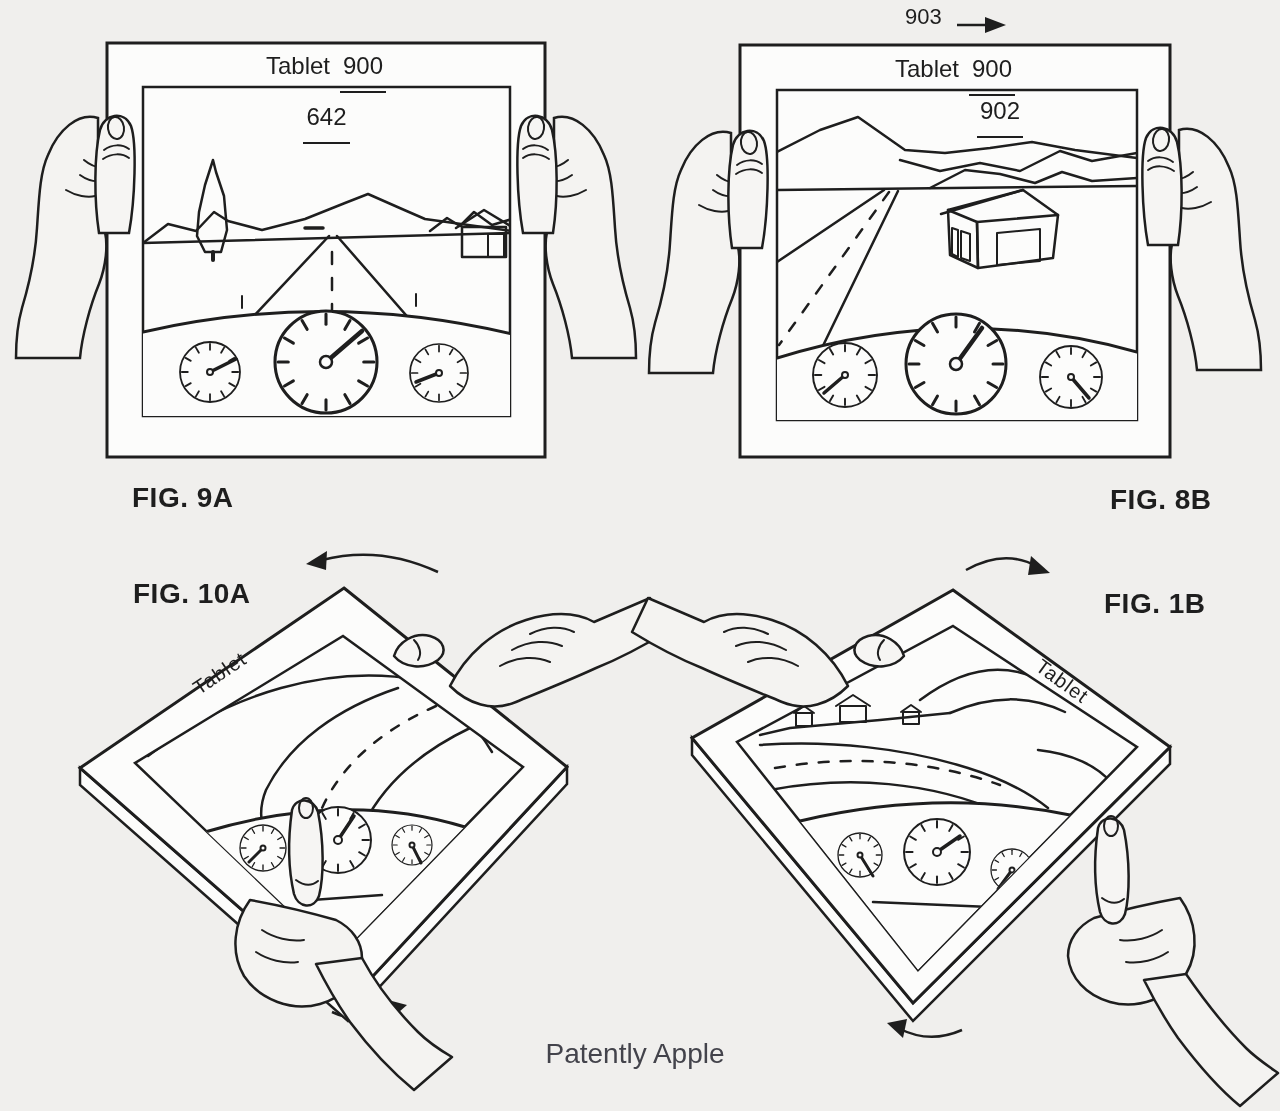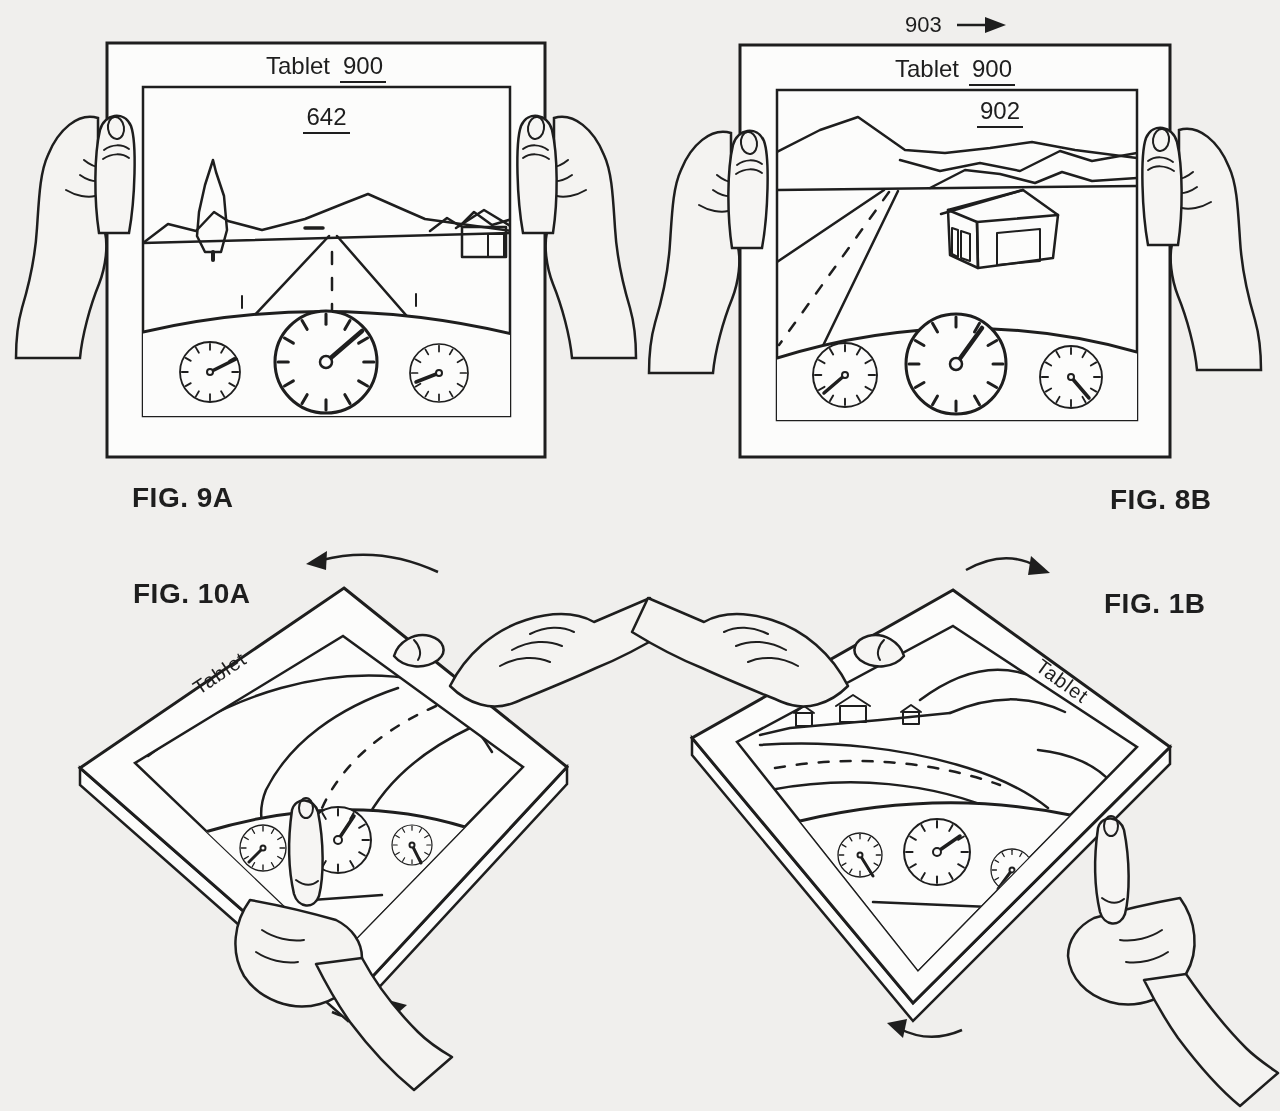--- a/index.html
+++ b/index.html
@@ -1,21 +1,21 @@
 <!DOCTYPE html>
 <html><head>
 <meta charset="utf-8">
 <style>
   html,body{margin:0;padding:0;background:#e9e8e6;}
   #sheet{position:relative;width:1280px;height:1111px;background:#f0efed;overflow:hidden;
          font-family:"Liberation Sans",sans-serif;}
   .t{position:absolute;color:#1e1e1e;white-space:nowrap;}
   .bezel-label{font-size:24px;display:flex;justify-content:center;gap:10px;}
   .screen-ref{font-size:24px;display:flex;justify-content:center;}
-  .u{border-bottom:2.5px solid #1e1e1e;padding:0 3px 1px;}
+  .u{border-bottom:2.5px solid #1e1e1e;padding:0 3px 11px;}
   .fig-label{font-size:28px;font-weight:bold;letter-spacing:.5px;margin-left:28px;}
   .motion-ref{font-size:22px;}
   .edge-label{font-size:20px;letter-spacing:1px;}
   .credit{font-size:28px;color:#43434b;display:flex;justify-content:center;}
   svg{position:absolute;left:0;top:0;}
 </style>
 </head>
 <body>
 
 <div id="sheet">
@@ -363,29 +363,30 @@
 
   <div class="t bezel-label" style="left:107px;top:52px;width:438px;">
     <span>Tablet</span>
     <span class="u">900</span>
   </div>
   <div class="t screen-ref" style="left:143px;top:103px;width:367px;">
     <span class="u">642</span>
   </div>
   <div class="t fig-label" style="left:104px;top:482px;">FIG. 9A</div>
 
-  <div class="t motion-ref" style="left:905px;top:12px;">903</div>
+  <div class="t motion-ref" style="left:905px;top:4px;">903</div>
   <div class="t bezel-label" style="left:740px;top:55px;width:430px;">
     <span>Tablet</span>
     <span class="u">900</span>
   </div>
   <div class="t screen-ref" style="left:900px;top:97px;width:200px;">
     <span class="u">902</span>
   </div>
   <div class="t fig-label" style="left:1082px;top:484px;">FIG. 8B</div>
 
   <div class="t fig-label" style="left:105px;top:578px;">FIG. 10A</div>
   <div class="t edge-label" style="left:170px;top:662px;width:100px;text-align:center;transform:rotate(-34deg);">Tablet</div>
 
   <div class="t fig-label" style="left:1076px;top:588px;">FIG. 1B</div>
   <div class="t edge-label" style="left:1012px;top:670px;width:100px;text-align:center;transform:rotate(36deg);">Tablet</div>
 
+  <div class="t credit" style="left:400px;top:1038px;width:470px;">Patently Apple</div>
 </div>
 
 </body></html>

